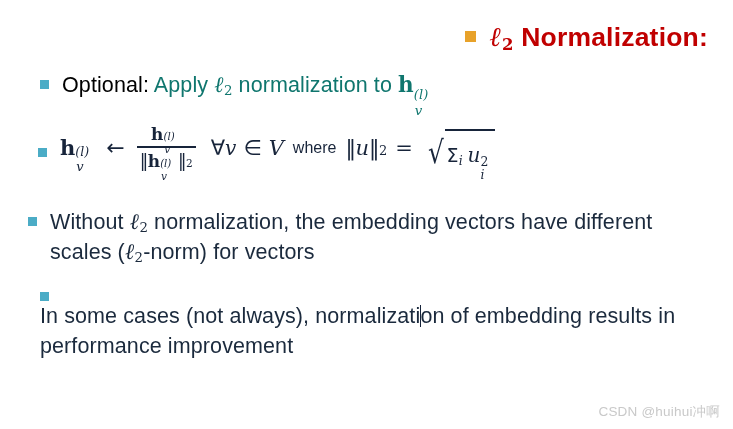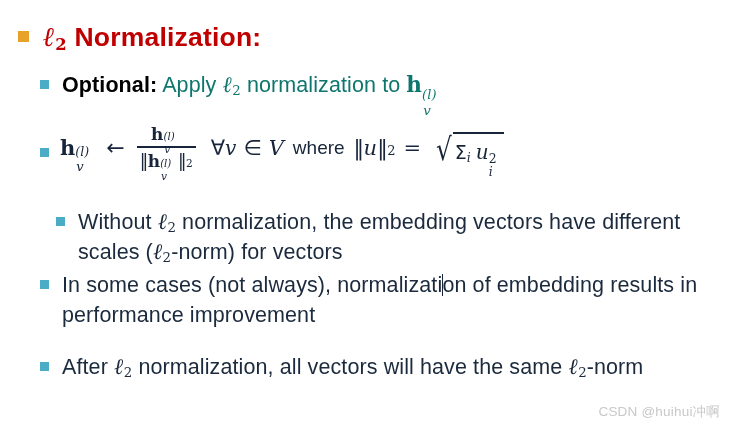--- a/index.html
+++ b/index.html
@@ -20,20 +20,21 @@
     position: absolute;
     inset: 0;
     background: #ffffff;
   }
 
   
   .row {
     position: absolute;
     display: flex;
     align-items: flex-start;
+    justify-content: flex-end;
   }
 
   .marker {
     flex: 0 0 auto;
     display: inline-block;
   }
   .marker.lvl1 {
     width: 11px;
     height: 11px;
     background: #E8A22A;
@@ -80,21 +81,21 @@
     font-family: "DejaVu Serif", serif;
   }
   sub {
     font-size: 0.62em;
     vertical-align: -0.26em;
     line-height: 0;
   }
 
   .red   { color: #0f766e; }
   .black { color: #000000; }
-  .bold  { font-weight: bold; }
+  .bold  { font-weight: normal; }
 
   
   .hvl {
     display: inline-block;
     position: relative;
     white-space: nowrap;
     font-family: "DejaVu Serif", serif;
   }
   .hvl .base {
     font-weight: bold;
@@ -160,21 +161,21 @@
     display: flex;
     align-items: baseline;
   }
   .dbar {
     font-family: "DejaVu Sans", sans-serif;
     font-weight: normal;
     letter-spacing: -0.5px;
   }
   .plain-txt {
     font-family: "Liberation Sans", sans-serif;
-    font-size: 19px;
+    font-size: 16px;
   }
   .forall {
     font-family: "DejaVu Sans", sans-serif;
     font-size: 21px;
     margin-left: 10px;
   }
 
   
   .sqrt {
     display: inline-flex;
@@ -185,21 +186,21 @@
     font-family: "DejaVu Sans", sans-serif;
     font-size: 31px;
     line-height: 0.78;
     transform: scaleX(0.8);
     margin-right: -1px;
     align-self: flex-end;
     padding-bottom: 2px;
   }
   .sqrt .radicand {
     border-top: 2.1px solid #17243A;
-    padding: 6px 5px 0 2px;
+    padding: 12px 5px 0 2px;
     font-size: 20px;
     font-family: "DejaVu Serif", serif;
   }
   .sumsym {
     font-family: "DejaVu Sans", sans-serif;
     font-size: 19px;
   }
 
   
   .caret {
@@ -284,36 +285,30 @@
 
     <span class="sqrt">
       <span class="radical">√</span>
       <span class="radicand">
         <span class="sumsym">Σ</span><sub class="mi">i</sub><span class="mi" style="margin-left:5px;">u</span><span style="display:inline-block; position:relative; width:0.5em;"><span class="mi" style="position:absolute; left:0; top:0.42em; font-size:0.62em;">i</span><span class="mup" style="position:absolute; left:0; top:-0.62em; font-size:0.62em;">2</span></span>
       </span>
     </span>
 
   </div>
 
-  <div class="row" style="left:56px; top:207px; width:675px;">
+  <div class="row" style="left:28px; top:207px; width:675px;">
     <span class="marker lvl2"></span>
     <span class="body-txt">
       <span>Without </span><span class="ell">ℓ</span><sub class="mup">2</sub><span> normalization, the embedding vectors have different scales (</span><span class="ell">ℓ</span><sub class="mup">2</sub><span>-norm) for vectors</span>
     </span>
   </div>
 
-  <div class="row" style="left:40px; top:270px; width:680px;">
+  <div class="row" style="left:40px; top:282px; width:680px;flex-direction:column;">
     <span class="marker lvl2"></span>
     <span class="body-txt">
       <span>In some cases (not always), normalizati</span><span class="caret"></span><span>on of embedding results in performance improvement</span>
     </span>
   </div>
 
-  <div class="row" style="left:40px; top:352px; width:660px;">
-    <span class="marker lvl2"></span>
-    <span class="body-txt">
-      <span>After </span><span class="ell">ℓ</span><sub class="mup">2</sub><span> normalization, all vectors will have the same </span><span class="ell">ℓ</span><sub class="mup">2</sub><span>-norm</span>
-    </span>
-  </div>
 
   <div class="watermark">CSDN @huihui冲啊</div>
 
 </div>
 
 </body></html>

